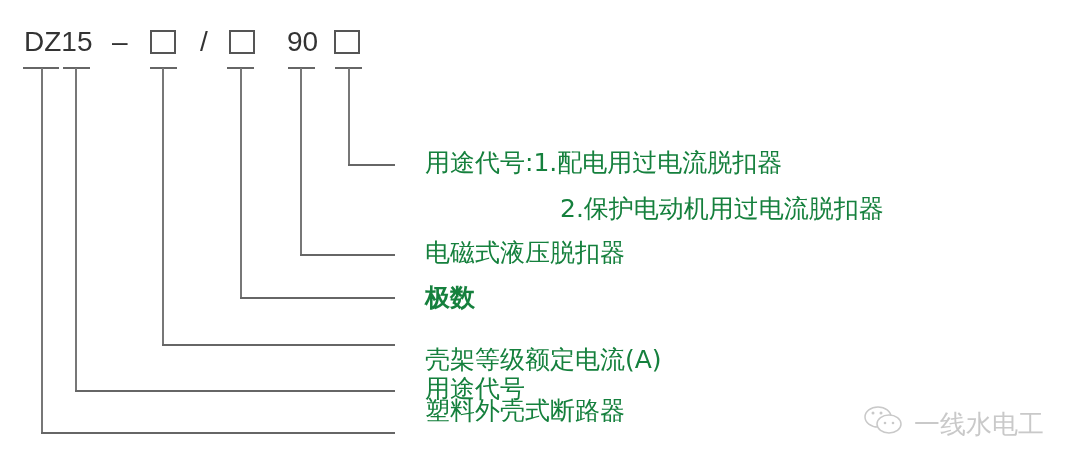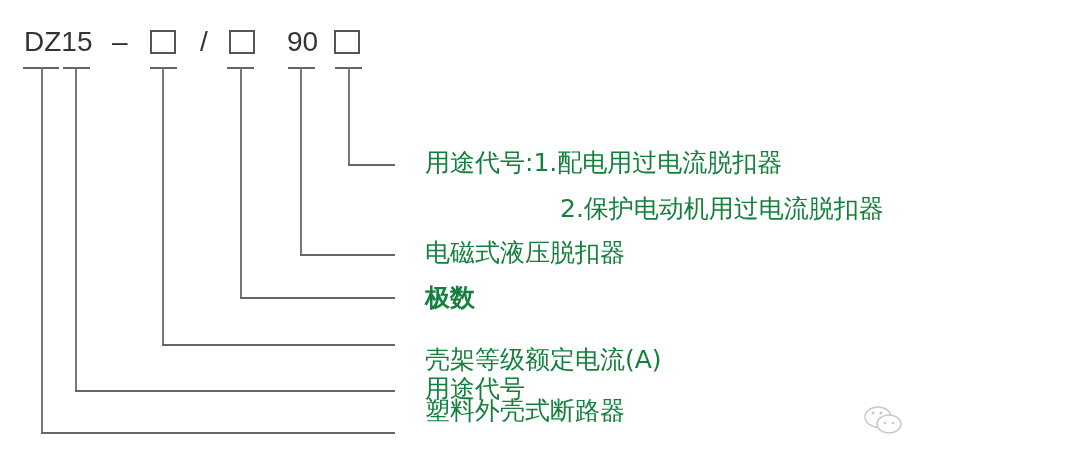--- a/index.html
+++ b/index.html
@@ -63,13 +63,14 @@
   <span>
     <svg width="44" height="34" viewBox="0 0 44 34">
       <ellipse cx="16" cy="13" rx="13" ry="10" fill="none" stroke="#c9c9c9" stroke-width="1.5"></ellipse>
       <ellipse cx="27" cy="20" rx="12" ry="9" fill="#fff" stroke="#c9c9c9" stroke-width="1.5"></ellipse>
       <circle cx="11" cy="9" r="1.5" fill="#c9c9c9"></circle>
       <circle cx="19" cy="9" r="1.5" fill="#c9c9c9"></circle>
       <circle cx="23" cy="19" r="1.3" fill="#c9c9c9"></circle>
       <circle cx="31" cy="19" r="1.3" fill="#c9c9c9"></circle>
     </svg>
   </span>
+  <span>一线水电工</span>
 </div>
 
 </body></html>

